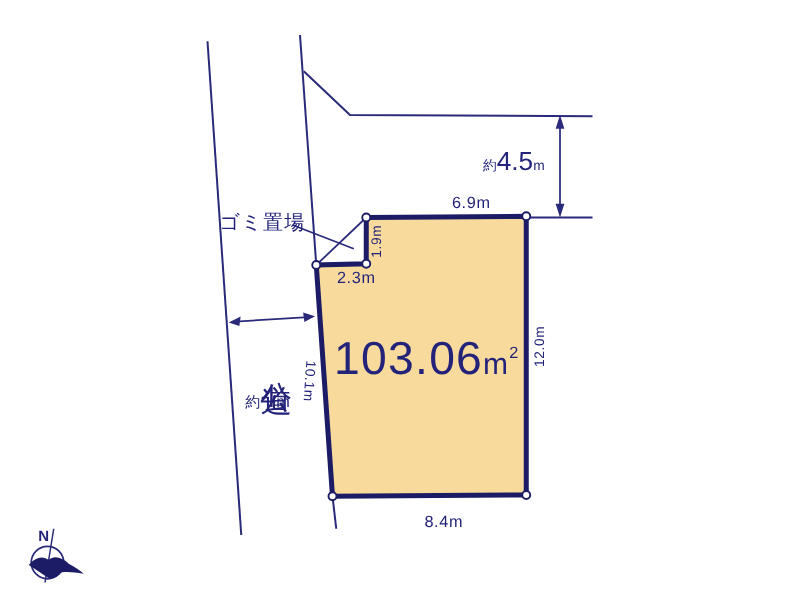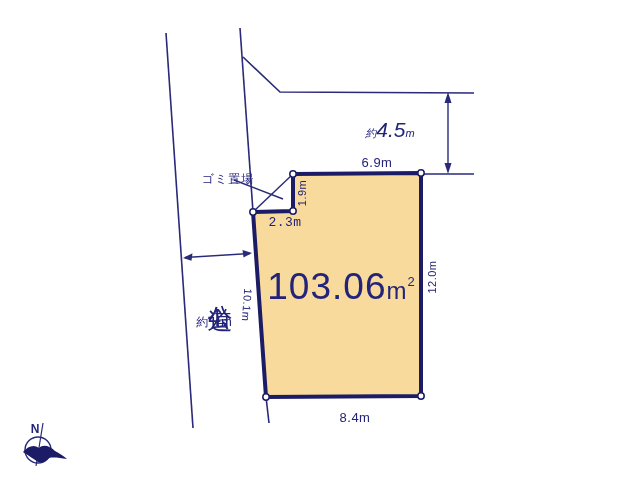--- a/index.html
+++ b/index.html
@@ -10,21 +10,21 @@
     overflow:hidden;
     font-family:"Liberation Sans", sans-serif;
     color:#23237a;
   }
   svg.layer { position:absolute; left:0; top:0; }
   .txt { position:absolute; white-space:nowrap; transform:translate(-50%,-50%); color:#23237a; }
   .rot-ccw { transform:translate(-50%,-50%) rotate(-90deg); }
   .rot-cw-tilt { transform:translate(-50%,-50%) rotate(94deg); }
   .lbl-sm { font-size:13px; letter-spacing:0.5px;padding-left:12px; }
   .lbl-xs { font-size:11px; letter-spacing:0.5px; }
-  .gomi { font-size:12px; letter-spacing:1px;margin-left:18px; }
+  .gomi { font-size:16px; letter-spacing:1px; }
   .road-name {
     writing-mode:vertical-rl; text-orientation:upright;
     font-size:25px; line-height:1; letter-spacing:3px;
   }
   .road-width .pfx { font-size:12px; }
   .road-width .val { font-size:23px; }
   .road-width .unt { font-size:13px; }
   .setback .pfx { font-size:11px; }
   .setback .val { font-size:21px; }
   .setback .unt { font-size:11px; }
@@ -81,25 +81,25 @@
       <path d="M 23 452 C 28 446, 34 444, 39 448 C 43 444, 50 446, 55 451
                C 60 454, 64 456, 67 459 C 60 458, 54 457, 49 458
                C 45 462, 41 464, 38 462 C 34 459, 29 456, 23 452 Z" fill="#1b1b66"></path>
     </g>
   </svg>
 
   <div class="txt gomi" style="left:210px; top:179px;">ゴミ置場</div>
 
   <div class="txt lbl-xs rot-ccw" style="left:302px; top:193px;">1.9m</div>
 
-  <div class="txt lbl-sm" style="left:279px; top:222px;font-family:Liberation Mono, monospace;">2.3m</div>
+  <div class="txt lbl-sm" style="left:279px; top:222px;">2.3m</div>
 
   <div class="txt lbl-sm" style="left:371px; top:162px;">6.9m</div>
 
-  <div class="txt setback" style="left:390px; top:130px;font-style:italic;">
+  <div class="txt setback" style="left:411px; top:130px;">
     <span class="pfx">約</span><span class="val">4.5</span><span class="unt">m</span>
   </div>
 
   <div class="txt lbl-xs rot-ccw" style="left:432px; top:277px;">12.0m</div>
 
   <div class="txt lbl-xs rot-cw-tilt" style="left:247px; top:305px;">10.1m</div>
 
   <div class="txt road-name" style="left:220px; top:288px;">公道</div>
 
   <div class="txt road-width" style="left:214px; top:318px;">

